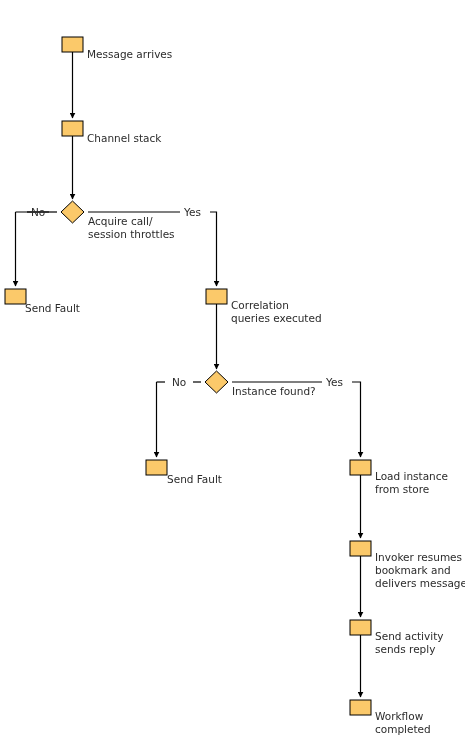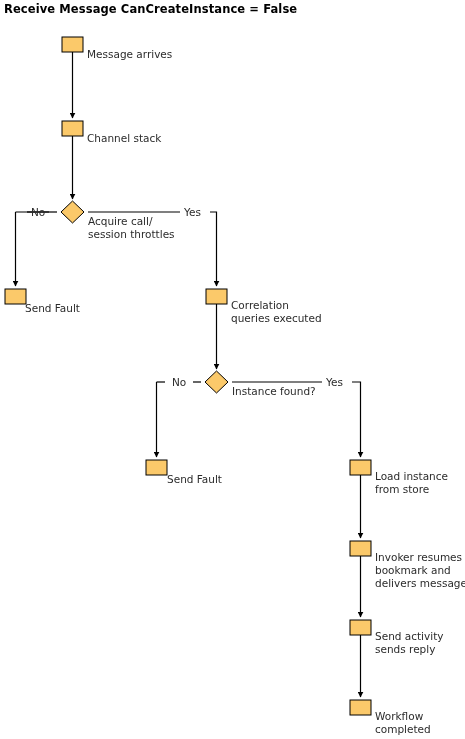--- a/index.html
+++ b/index.html
@@ -61,21 +61,20 @@
     font-family: "DejaVu Sans", "Liberation Sans", sans-serif;
     font-size: 10.5px;
     fill: #2b2b2b;
   }
 </style>
 </head>
 <body>
 
 <div id="diagram-root">
 
-  <div class="page-title">Receive Message CanCreateInstance = False</div>
 
   <svg class="flow" viewBox="0 0 465 739">
     <defs>
       <marker id="arrow" viewBox="0 0 10 10" refX="9" refY="5" markerWidth="5" markerHeight="5" orient="auto-start-reverse">
         <path d="M 0 0 L 10 5 L 0 10 z" fill="#000000"></path>
       </marker>
     </defs>
 
     <path class="edge-line" d="M 72.5 52 L 72.5 118" marker-end="url(#arrow)"></path>
 

